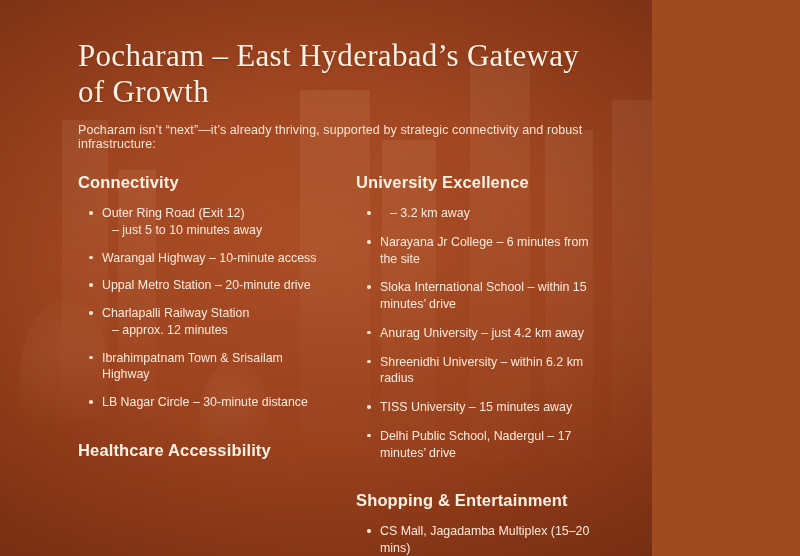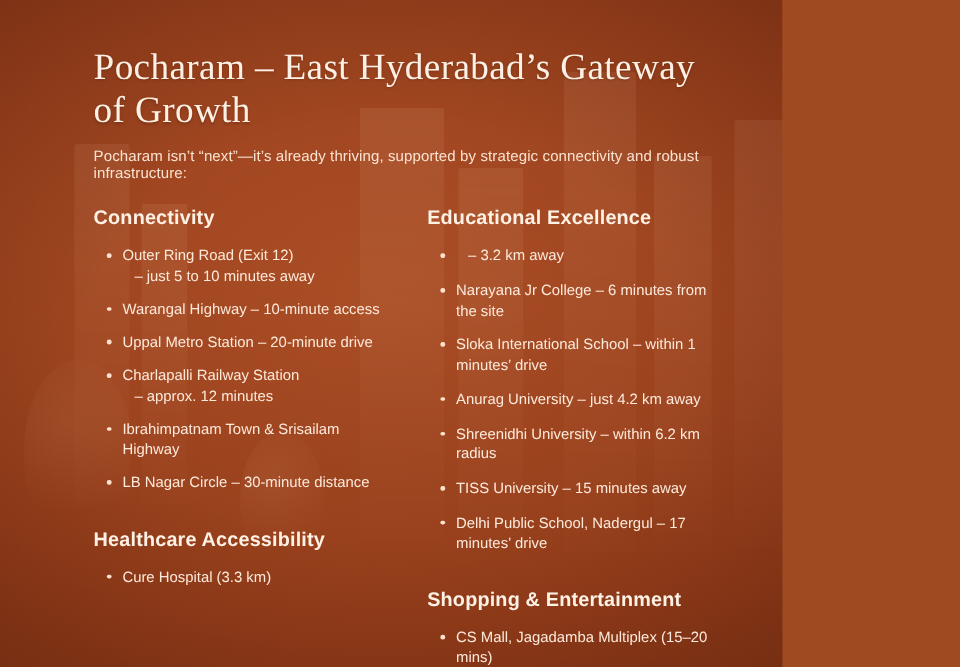--- a/index.html
+++ b/index.html
@@ -163,39 +163,36 @@
           <li>
             <span>Ibrahimpatnam Town &amp; Srisailam Highway</span>
           </li>
           <li>
             <span>LB Nagar Circle – 30-minute distance</span>
           </li>
         </ul>
 
         <h2 class="sec-head sub-gap">Healthcare Accessibility</h2>
         <ul class="items">
-          <li>
-            <span>Cure Hospital (3.3 km)</span>
-          </li>
         </ul>
 
       </div>
 
       <div class="col col-right">
 
-        <h2 class="sec-head">Educational Excellence</h2>
+        <h2 class="sec-head">University Excellence</h2>
         <ul class="items">
           <li>
             <span class="l2">–  3.2 km away</span>
           </li>
           <li>
             <span>Narayana Jr College – 6 minutes from the site</span>
           </li>
           <li>
-            <span>Sloka International School – within 1 minutes’ drive</span>
+            <span>Sloka International School – within 15 minutes’ drive</span>
           </li>
           <li>
             <span>Anurag University – just 4.2 km away</span>
           </li>
           <li>
             <span>Shreenidhi University – within 6.2 km radius</span>
           </li>
           <li>
             <span>TISS University – 15 minutes away</span>
           </li>

